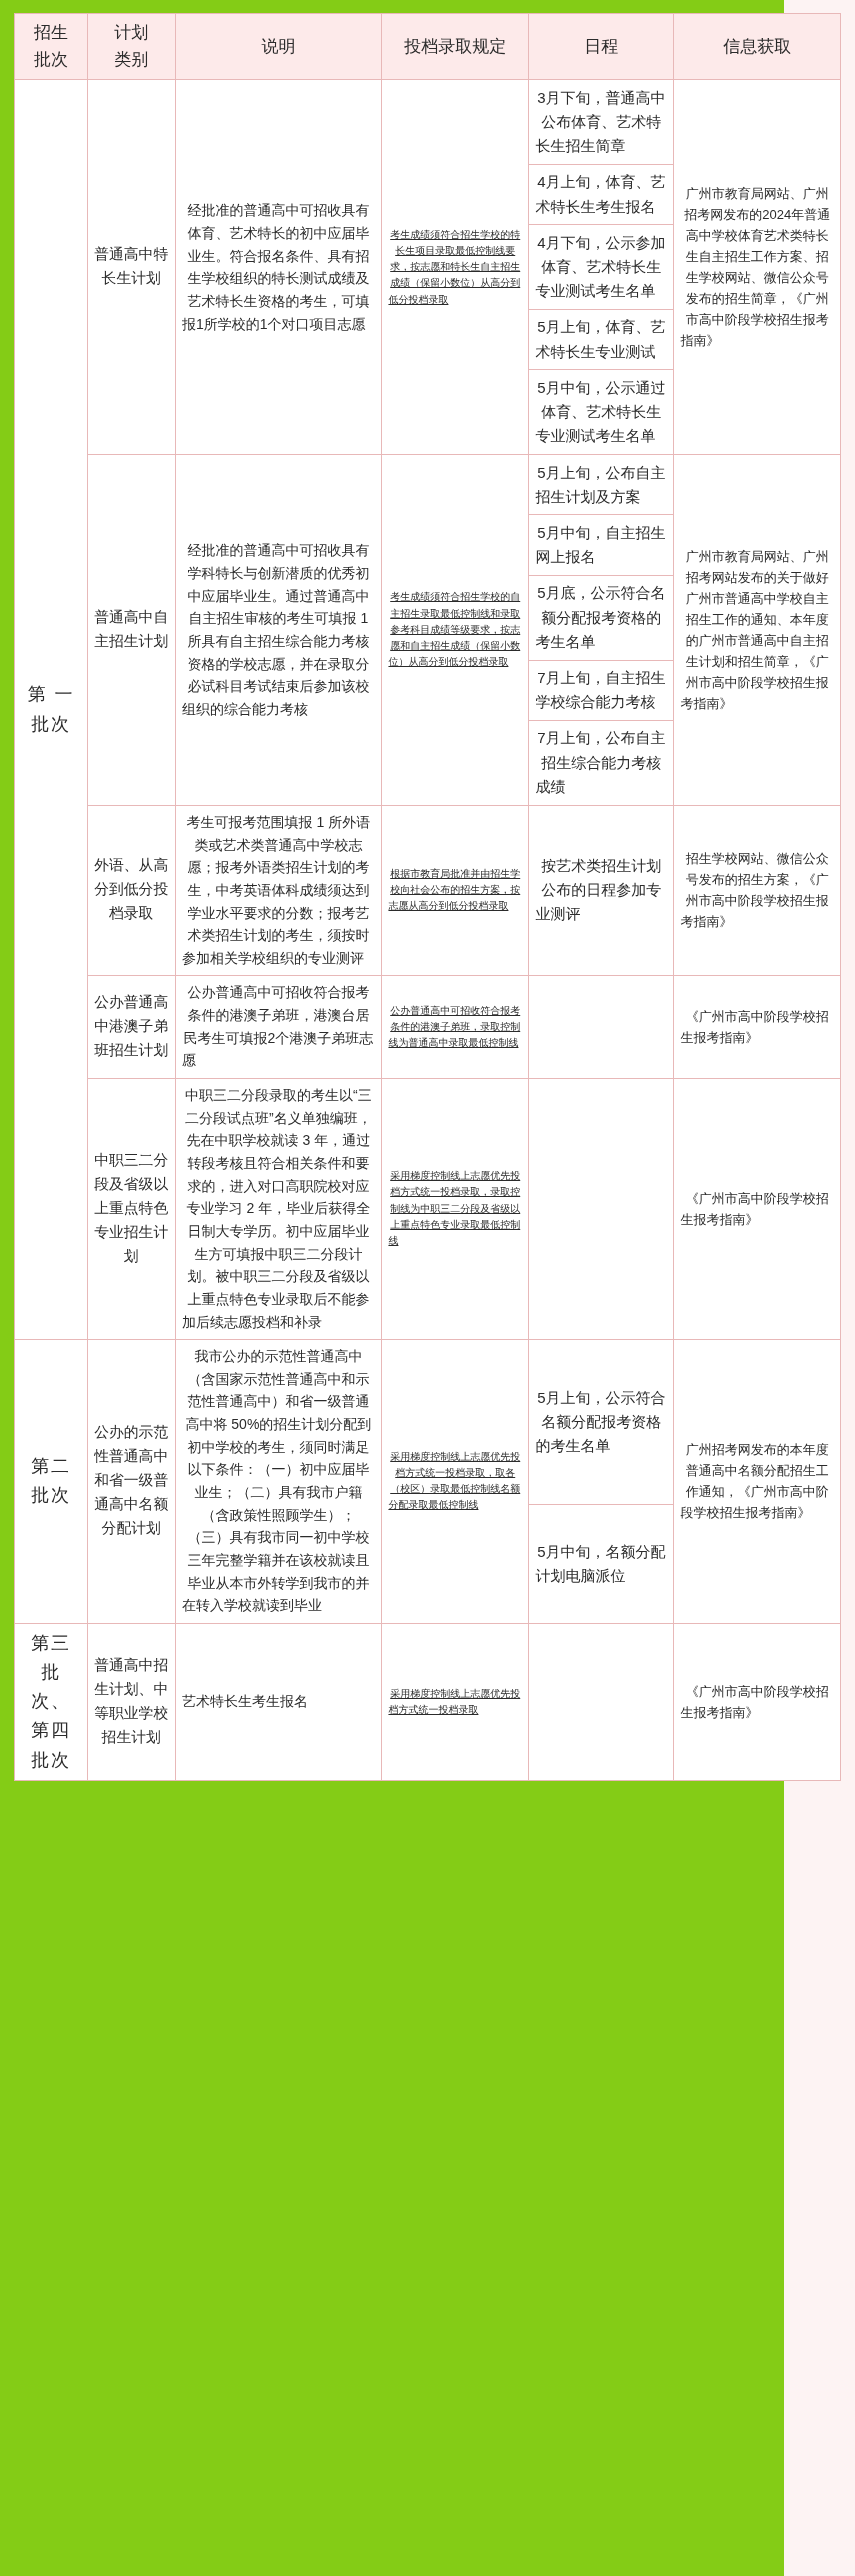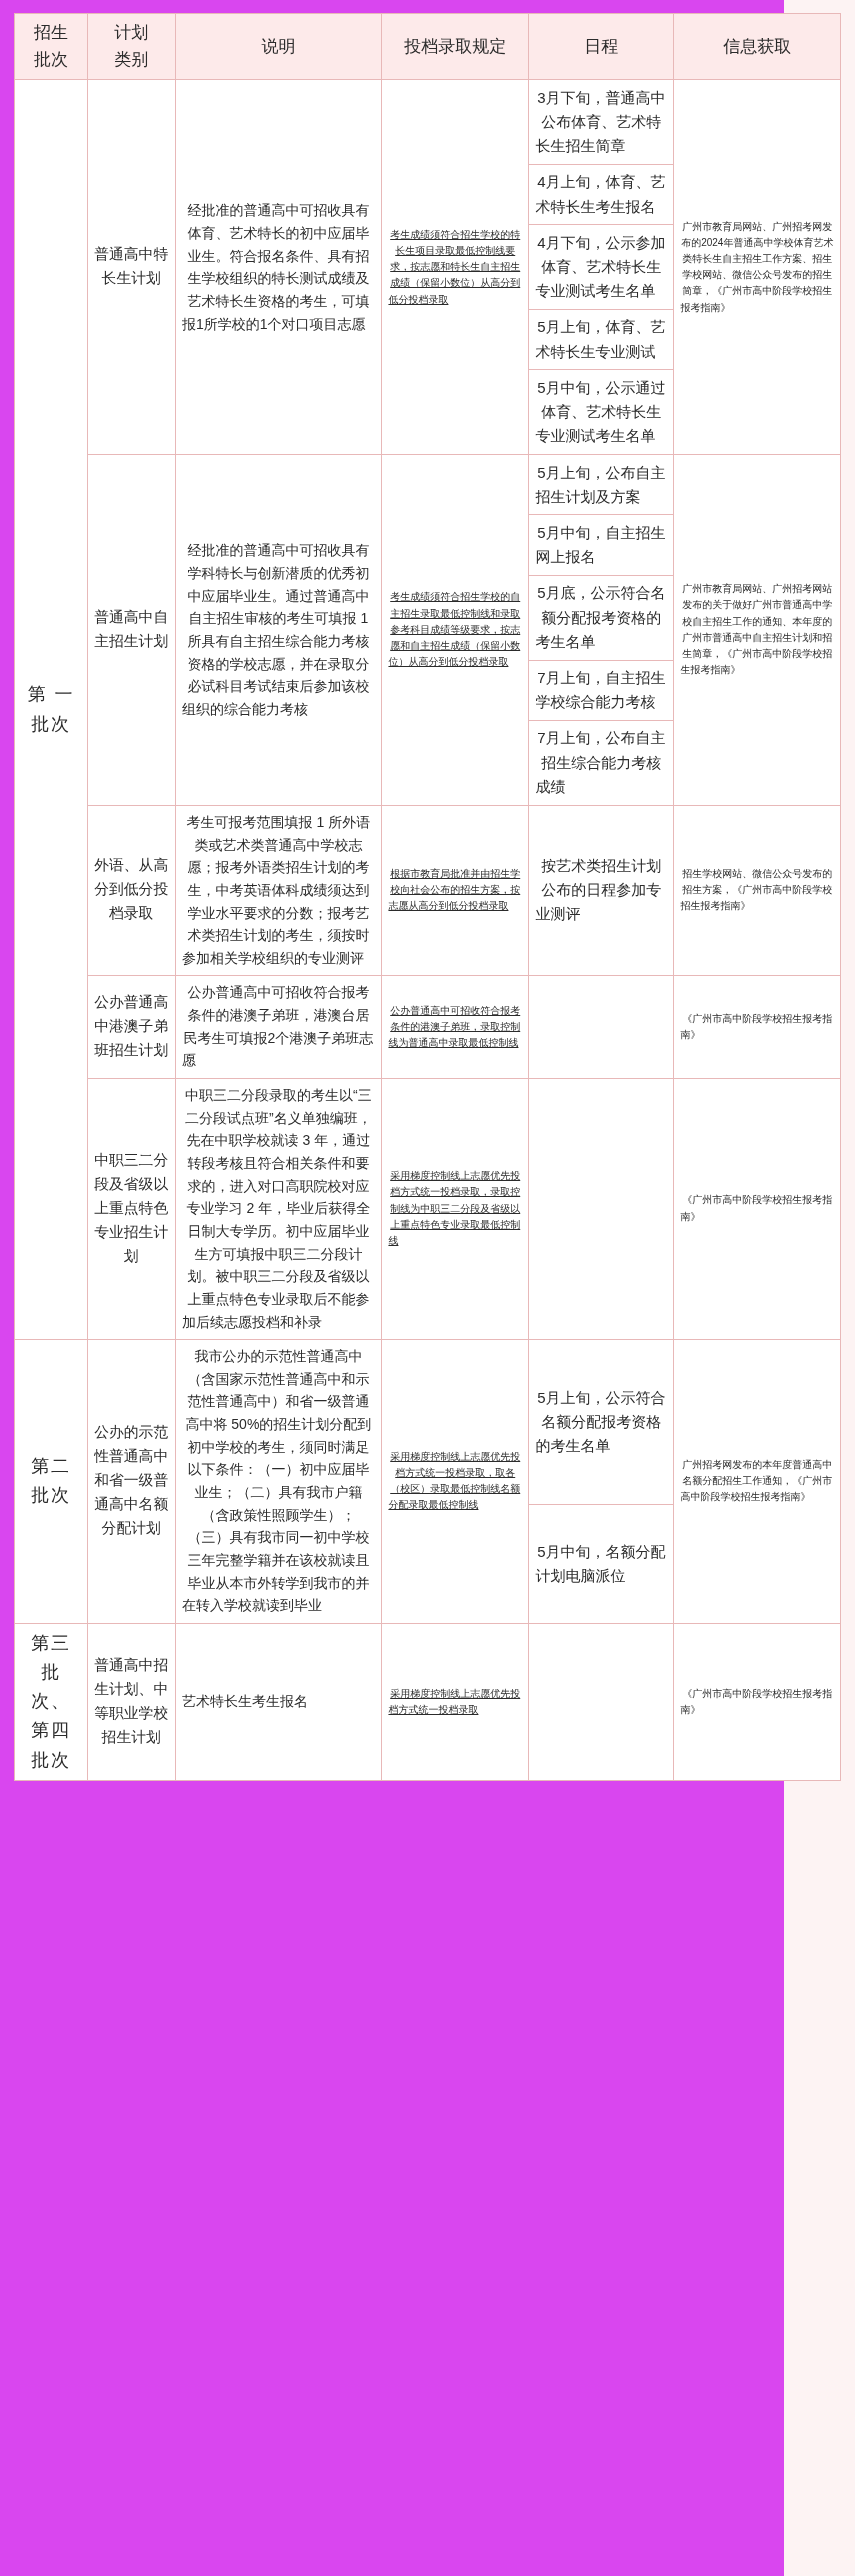--- a/index.html
+++ b/index.html
@@ -9,21 +9,21 @@
   }
   body {
     width: 856px;
     font-family: "Liberation Sans", "DejaVu Sans", sans-serif;
   }
   .page {
     width: 784px;
     min-height: 2576px;
     box-sizing: border-box;
     padding: 12.5px 14.3px 16px 14.3px;
-    background: #d946ef;
+    background: #84cc16;
   }
   table.sched {
     border-collapse: collapse;
     width: 827px;
     table-layout: fixed;
     background: #ffffff;
     border: 1.8px solid #e8b8b8;
   }
   table.sched td, table.sched th {
     border: 0.9px solid #e8b8b8;
@@ -72,21 +72,21 @@
   }
   td.sch {
     font-size: 15px;
     text-align: justify;
     text-align-last: left;
     text-justify: inter-ideograph;
     line-height: 1.72;
     padding: 6.3px 7.2px;
   }
   td.info {
-    font-size: 10px;
+    font-size: 13px;
     text-align: justify;
     text-align-last: left;
     text-justify: inter-ideograph;
     line-height: 1.74;
     padding: 7.2px 8px;
   }
   td.empty { padding: 0; }
   .col-batch { width: 66px; }
   .col-cat { width: 80px; }
   .col-desc { width: 188px; }

